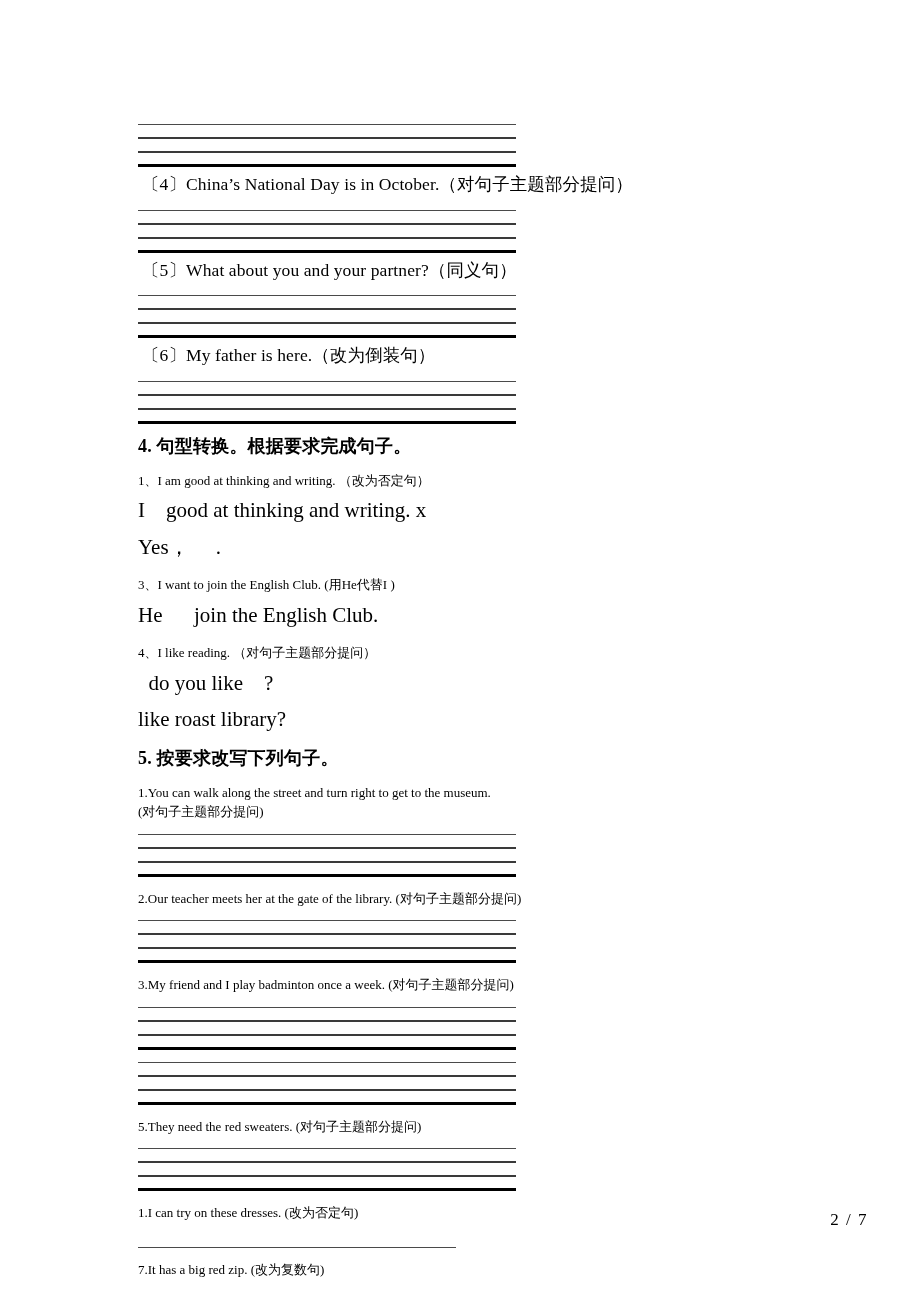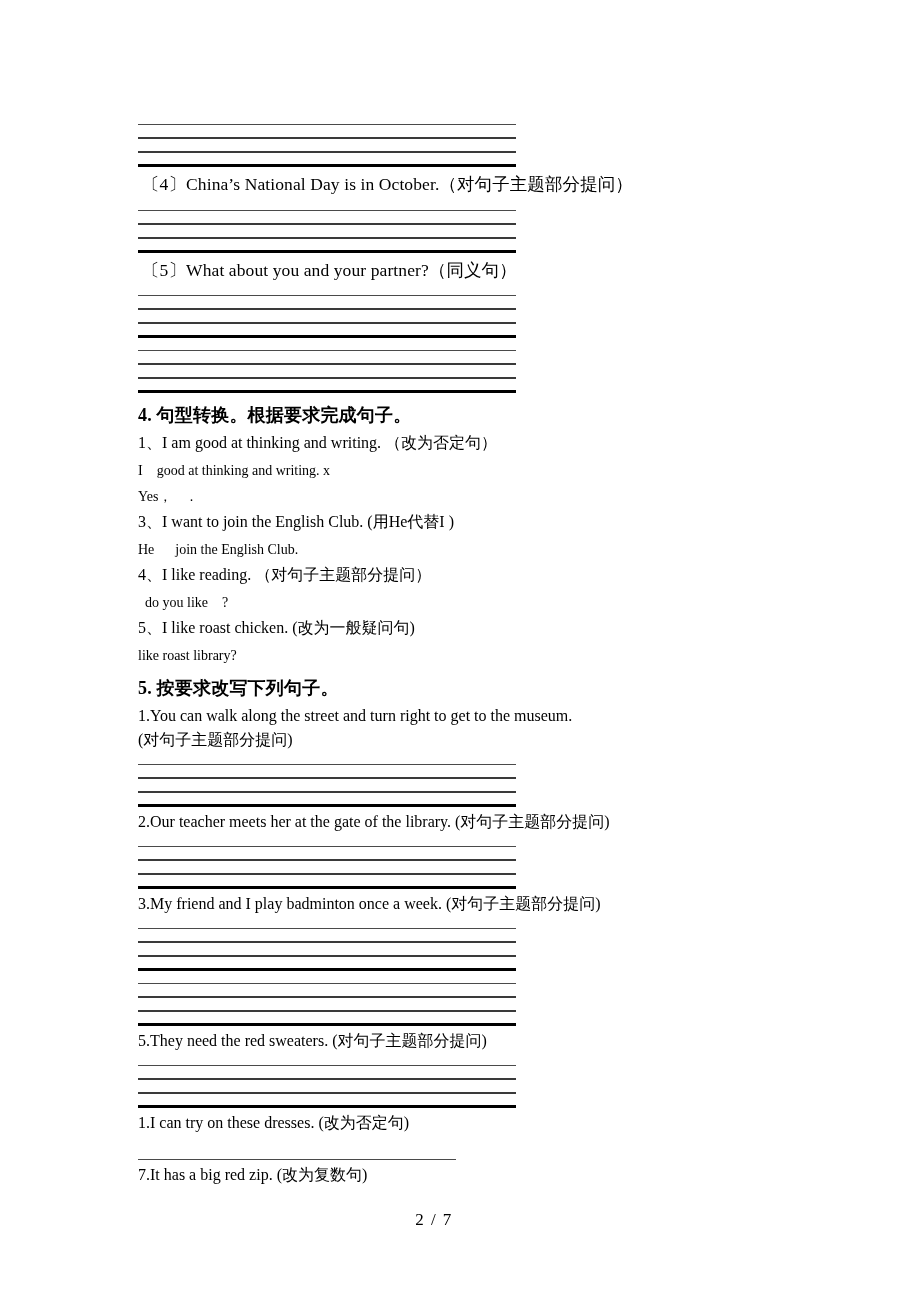--- a/index.html
+++ b/index.html
@@ -64,42 +64,42 @@
 
   .sec-head {
     font-size: 18px;
     font-weight: bold;
     margin: 9px 0 1px 0;
     line-height: 1.45;
     letter-spacing: 0.2px;
   }
 
   .q {
-    font-size: 16px;
+    font-size: 13px;
     line-height: 1.5;
-    margin: 3px 0 0 0;
+    margin: 12px 0 0 0;
     white-space: pre-wrap;
   }
   .ans {
-    font-size: 14px;
+    font-size: 21px;
     line-height: 1.5;
     margin: 5px 0 0 0;
     white-space: pre-wrap;
   }
 
   .q.wide { width: 600px; }
 
   .blk { margin-top: 2px; }
 
   .footer {
     position: absolute;
     left: 0;
     top: 1198px;
     width: 868px;
-    text-align: center;
+    text-align: right;
     font-size: 17px;
     letter-spacing: 1.5px;
     font-family: "Liberation Serif", "DejaVu Serif", serif;
   }
 </style>
 </head>
 <body>
 
 <div class="page">
   <div class="content">
@@ -120,41 +120,41 @@
     </div>
 
     <div class="item bracketed">〔5〕What about you and your partner?（同义句）</div>
     <div class="lines">
       <div class="rule thin"></div>
       <div class="rule med"></div>
       <div class="rule med2"></div>
       <div class="rule thick"></div>
     </div>
 
+    <div class="item bracketed">〔6〕My father is here.（改为倒装句）</div>
     <div class="lines">
       <div class="rule thin"></div>
       <div class="rule med"></div>
       <div class="rule med2"></div>
       <div class="rule thick"></div>
     </div>
 
     <div class="sec-head">4. 句型转换。根据要求完成句子。</div>
 
     <div class="q">1、I am good at thinking and writing. （改为否定句）</div>
     <div class="ans">I    good at thinking and writing. x</div>
 
     <div class="ans">Yes，     .</div>
 
     <div class="q">3、I want to join the English Club. (用He代替I )</div>
     <div class="ans">He      join the English Club.</div>
 
     <div class="q">4、I like reading. （对句子主题部分提问）</div>
     <div class="ans">  do you like    ?</div>
 
-    <div class="q">5、I like roast chicken. (改为一般疑问句)</div>
     <div class="ans">like roast library?</div>
 
     <div class="sec-head">5. 按要求改写下列句子。</div>
 
     <div class="q wide">1.You can walk along the street and turn right to get to the museum.
 (对句子主题部分提问)</div>
     <div class="lines blk">
       <div class="rule thin"></div>
       <div class="rule med"></div>
       <div class="rule med2"></div>

